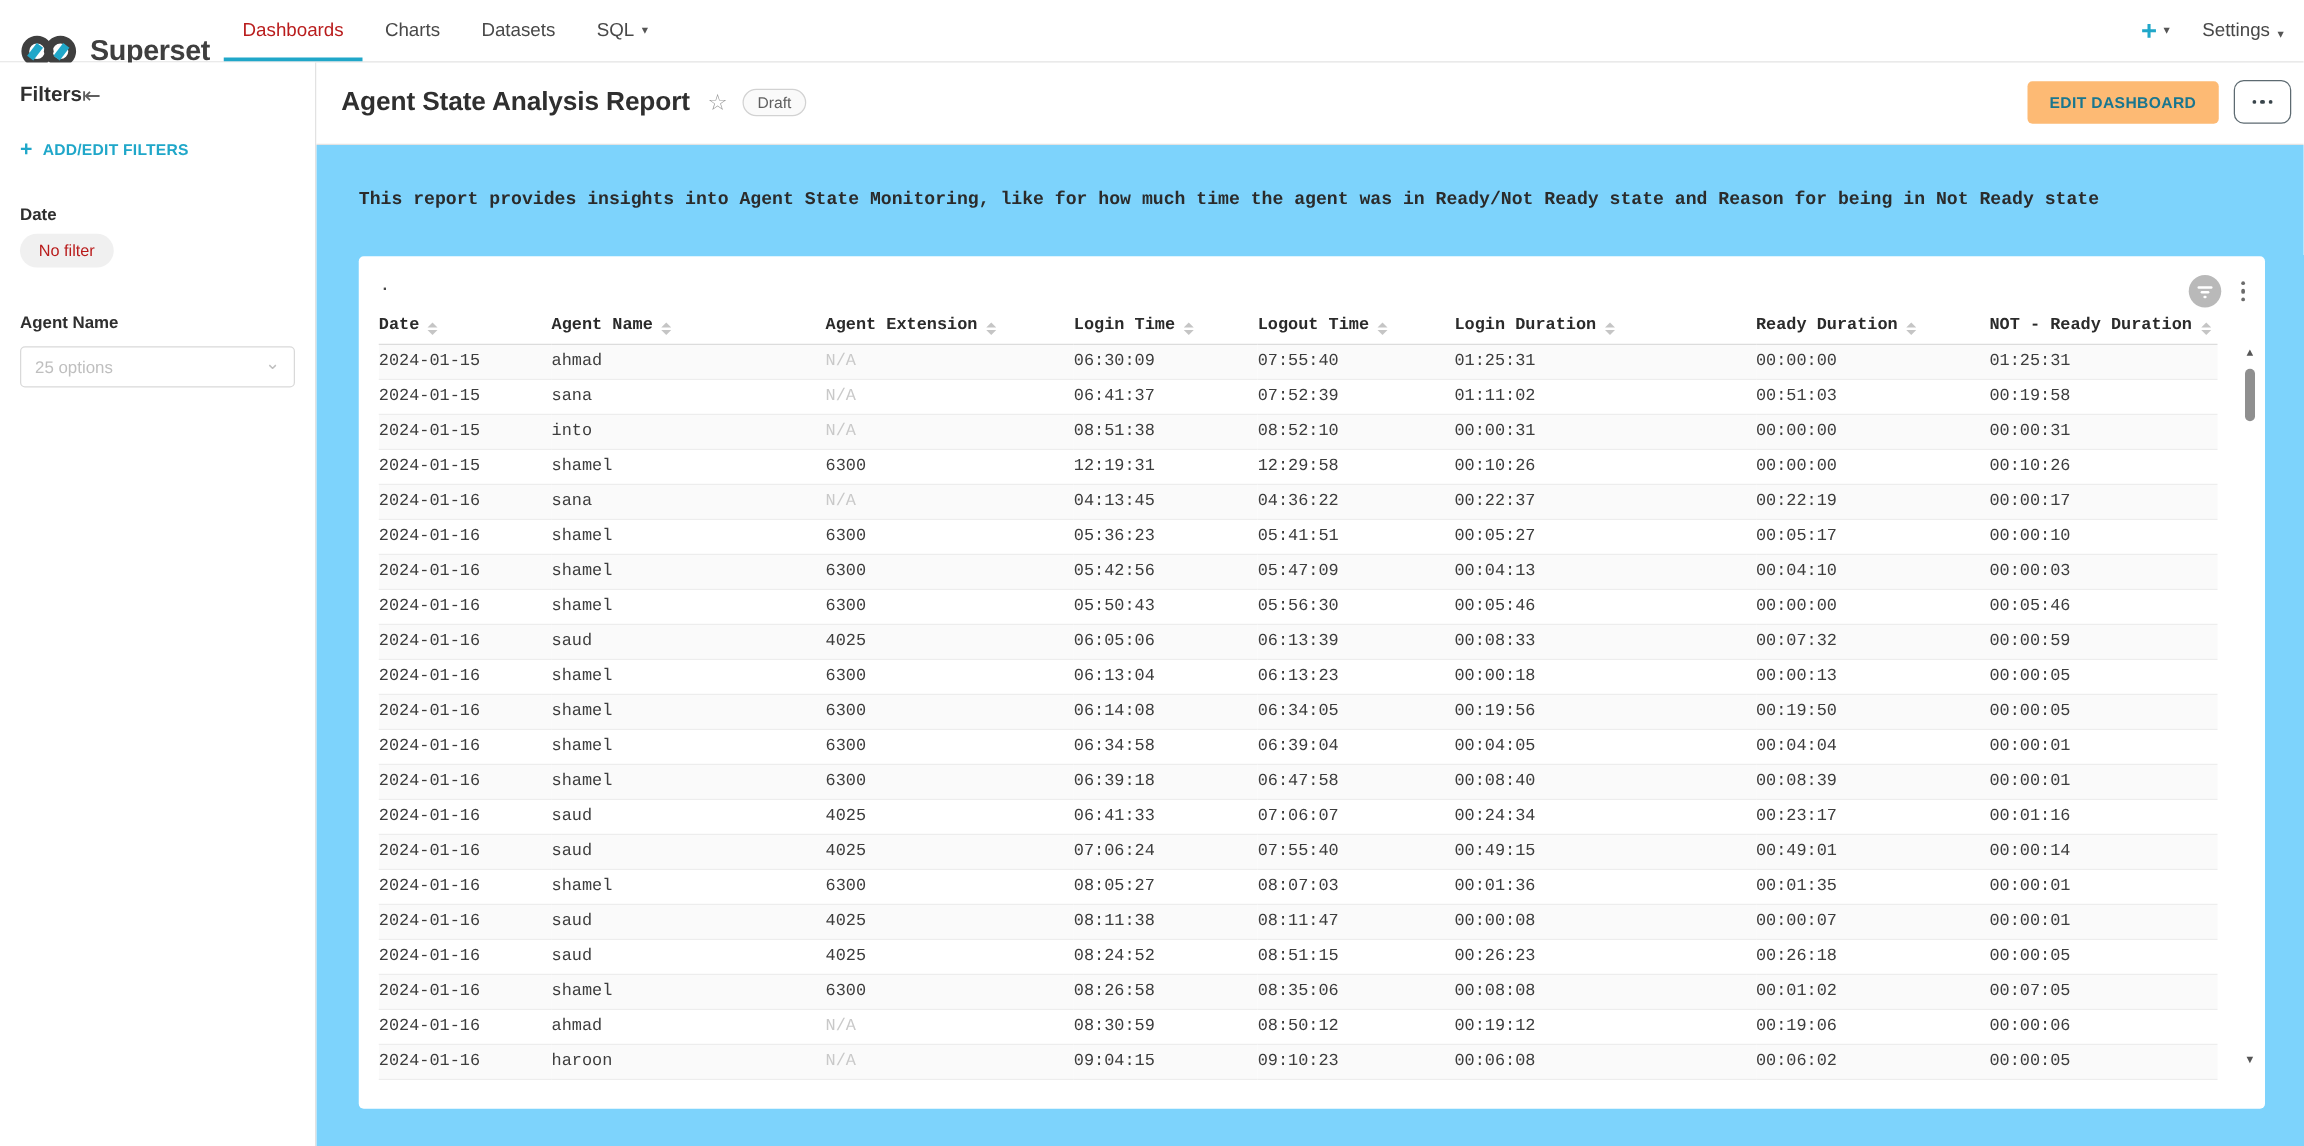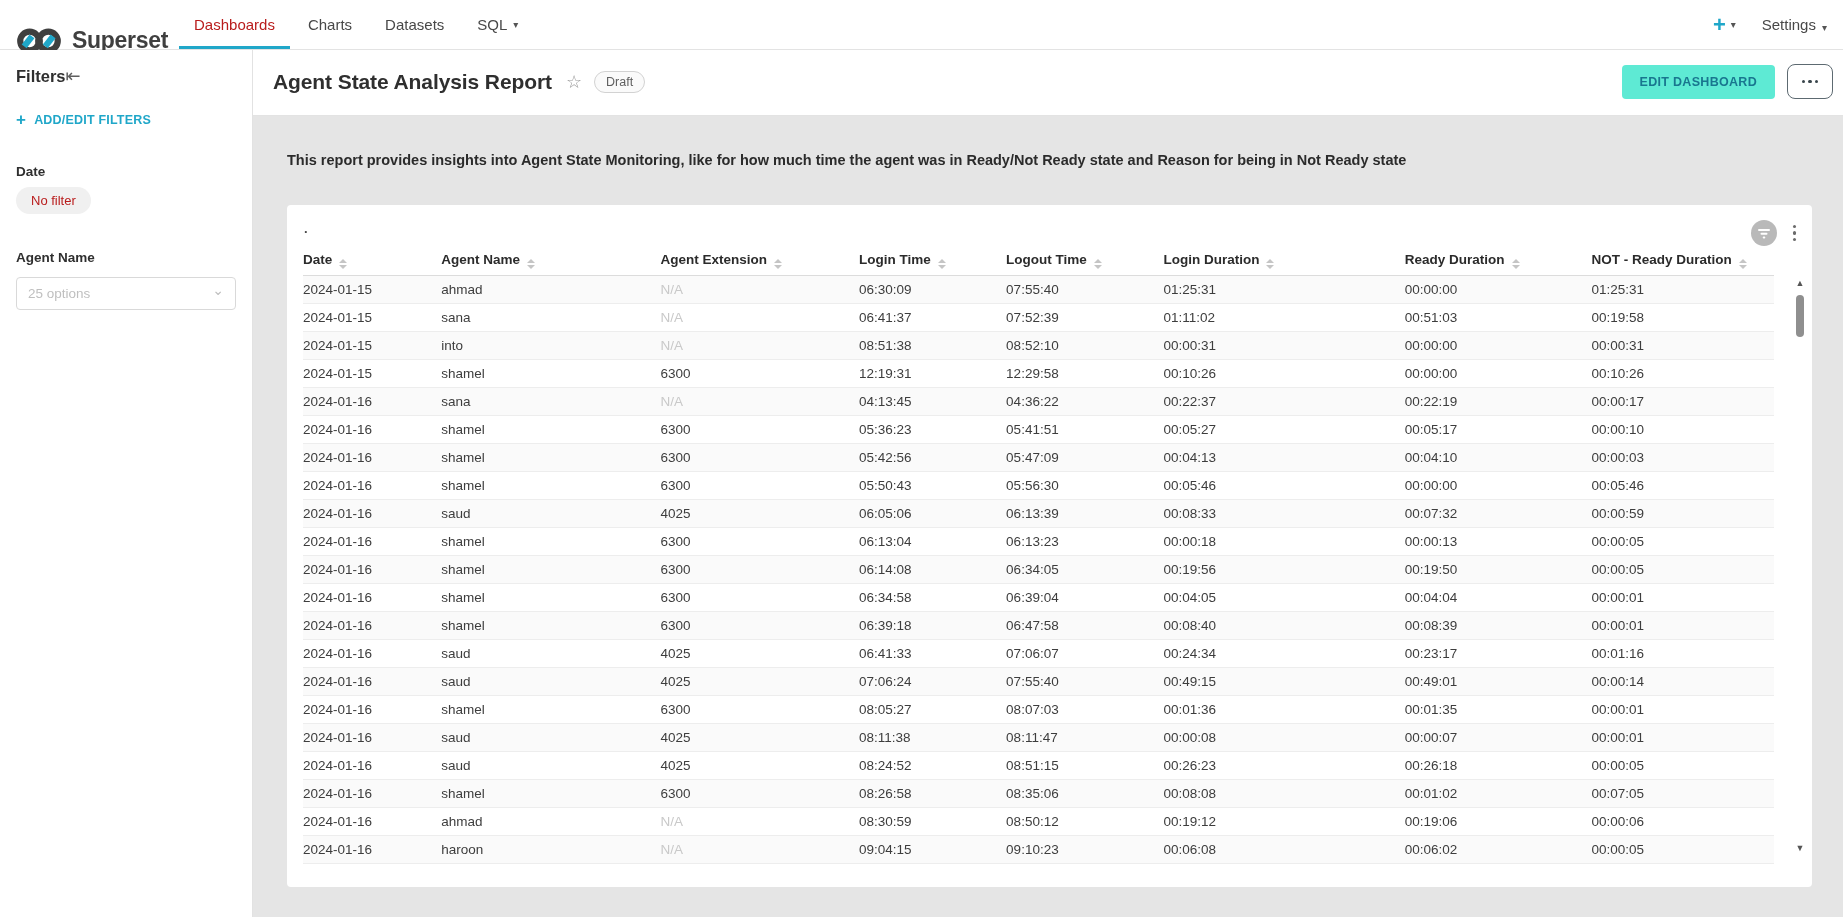--- a/index.html
+++ b/index.html
@@ -52,29 +52,29 @@
 
   
   .main { flex: 1; min-width: 0; display: flex; flex-direction: column; justify-content: center; }
   .title-row { background: #fff; padding: 14px 10px 16px 20px; display: flex; align-items: center;
                border-bottom: 1px solid #e3e3e3; }
   .page-title { font-size: 21px; font-weight: bold; color: #2f2f2f; letter-spacing: -0.1px; }
   .star-icon { margin-left: 14px; font-size: 18px; color: #9a9a9a; cursor: pointer; }
   .draft-badge { margin-left: 12px; border: 1px solid #d2d2d2; background: #fafafa; border-radius: 11px;
                  padding: 3px 11px; font-size: 12.5px; color: #5f5f5f; }
   .title-actions { margin-left: auto; display: flex; align-items: center; gap: 12px; }
-  .edit-btn { background: #5eead4; border: none; border-radius: 4px; padding: 10px 18px;
+  .edit-btn { background: #fdba74; border: none; border-radius: 4px; padding: 10px 18px;
               font-family: inherit; font-size: 12.5px; font-weight: bold; color: #19768f;
               letter-spacing: 0.3px; cursor: pointer; }
   .more-btn { width: 46px; height: 35px; background: #fff; border: 1.5px solid #5d6a71; border-radius: 8px;
               display: flex; align-items: center; justify-content: center; gap: 3px; cursor: pointer; }
   .more-btn i { width: 3.5px; height: 3.5px; border-radius: 50%; background: #39454b; }
 
   
-  .dashboard { flex: 1; background: #e5e5e5; padding: 0 31px 0 34px; overflow: hidden; }
+  .dashboard { flex: 1; background: #7dd3fc; padding: 0 31px 0 34px; overflow: hidden; font-family: Liberation Mono, monospace; }
   .description { margin-top: 36px; font-size: 14.5px; font-weight: bold; color: #2b2b2b; }
 
   .chart-card { margin-top: 37px; background: #fff; border-radius: 4px; height: 682px;
                 position: relative; padding: 12px 16px; overflow: hidden; }
   .chart-title { font-size: 13px; font-weight: bold; color: #484848; line-height: 16px; margin: 4px 0 10px 1px; }
   .card-controls { position: absolute; top: 15px; right: 12px; display: flex; align-items: center; gap: 12px; }
   .filter-circle { width: 26px; height: 26px; border-radius: 50%; background: #b9b9b9;
                    display: flex; align-items: center; justify-content: center; cursor: pointer; }
   .kebab { display: flex; flex-direction: column; gap: 3px; padding: 2px 4px; cursor: pointer; }
   .kebab i { width: 3.5px; height: 3.5px; border-radius: 50%; background: #6b6b6b; }

